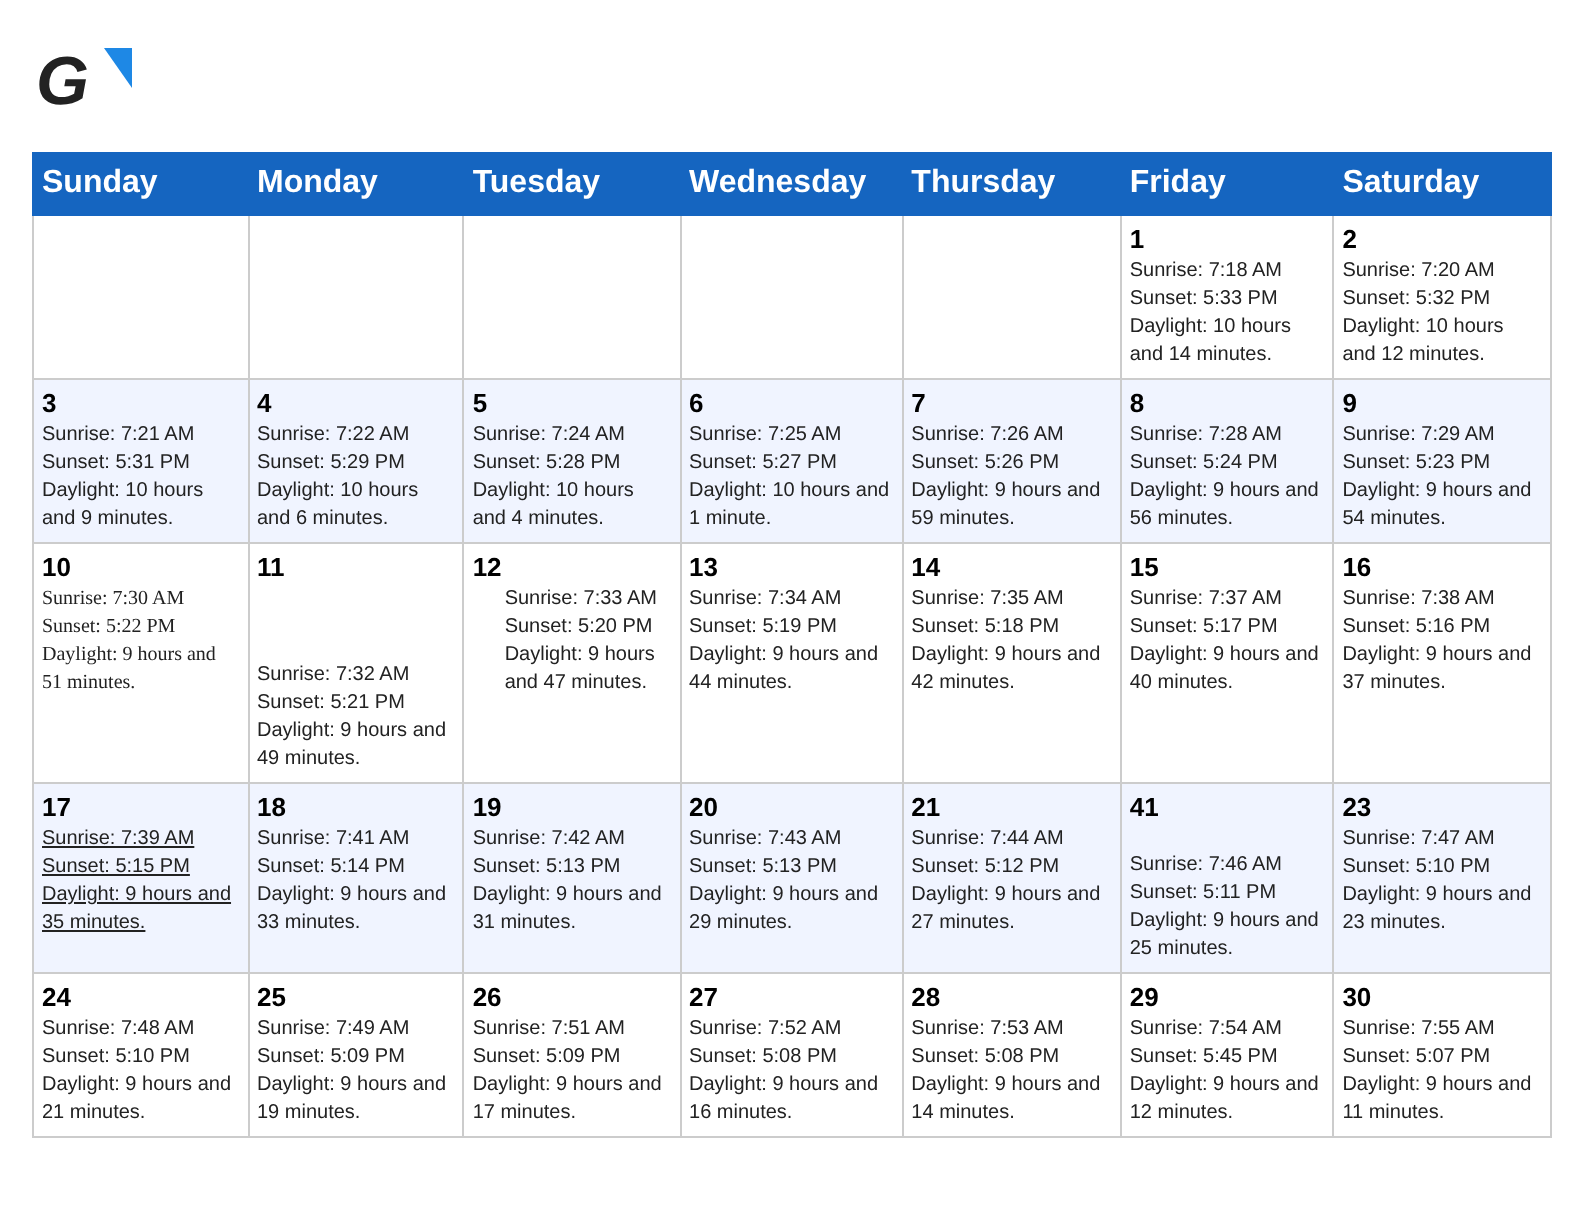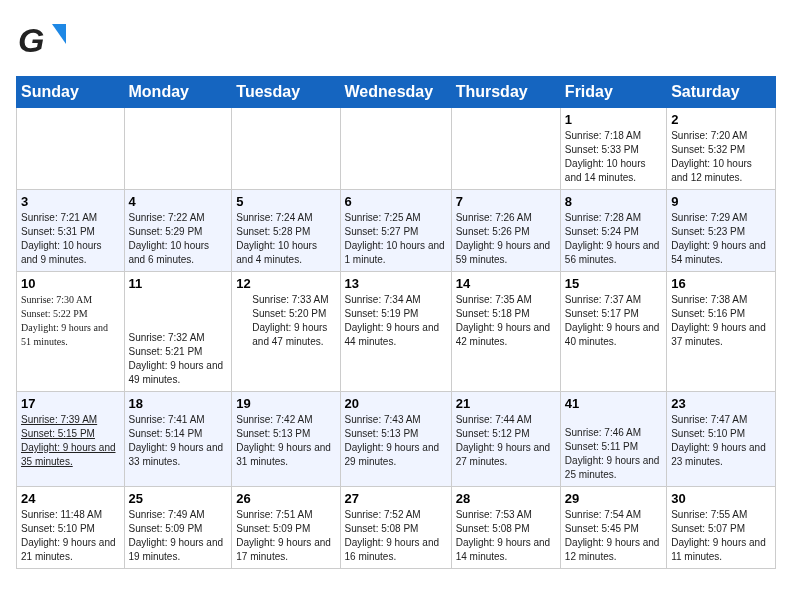--- a/index.html
+++ b/index.html
@@ -279,21 +279,21 @@
         <td>
           <span class="day-num">23</span>
           <div class="day-info" style="white-space: pre-line;">Sunrise: 7:47 AM
 Sunset: 5:10 PM
 Daylight: 9 hours and 23 minutes.</div>
         </td>
       </tr>
       <tr>
         <td>
           <span class="day-num">24</span>
-          <div class="day-info" style="white-space: pre-line;">Sunrise: 11:48 AM
+          <div class="day-info" style="white-space: pre-line;">Sunrise: 7:48 AM
 Sunset: 5:10 PM
 Daylight: 9 hours and 21 minutes.</div>
         </td>
         <td>
           <span class="day-num">25</span>
           <div class="day-info" style="white-space: pre-line;">Sunrise: 7:49 AM
 Sunset: 5:09 PM
 Daylight: 9 hours and 19 minutes.</div>
         </td>
         <td>

